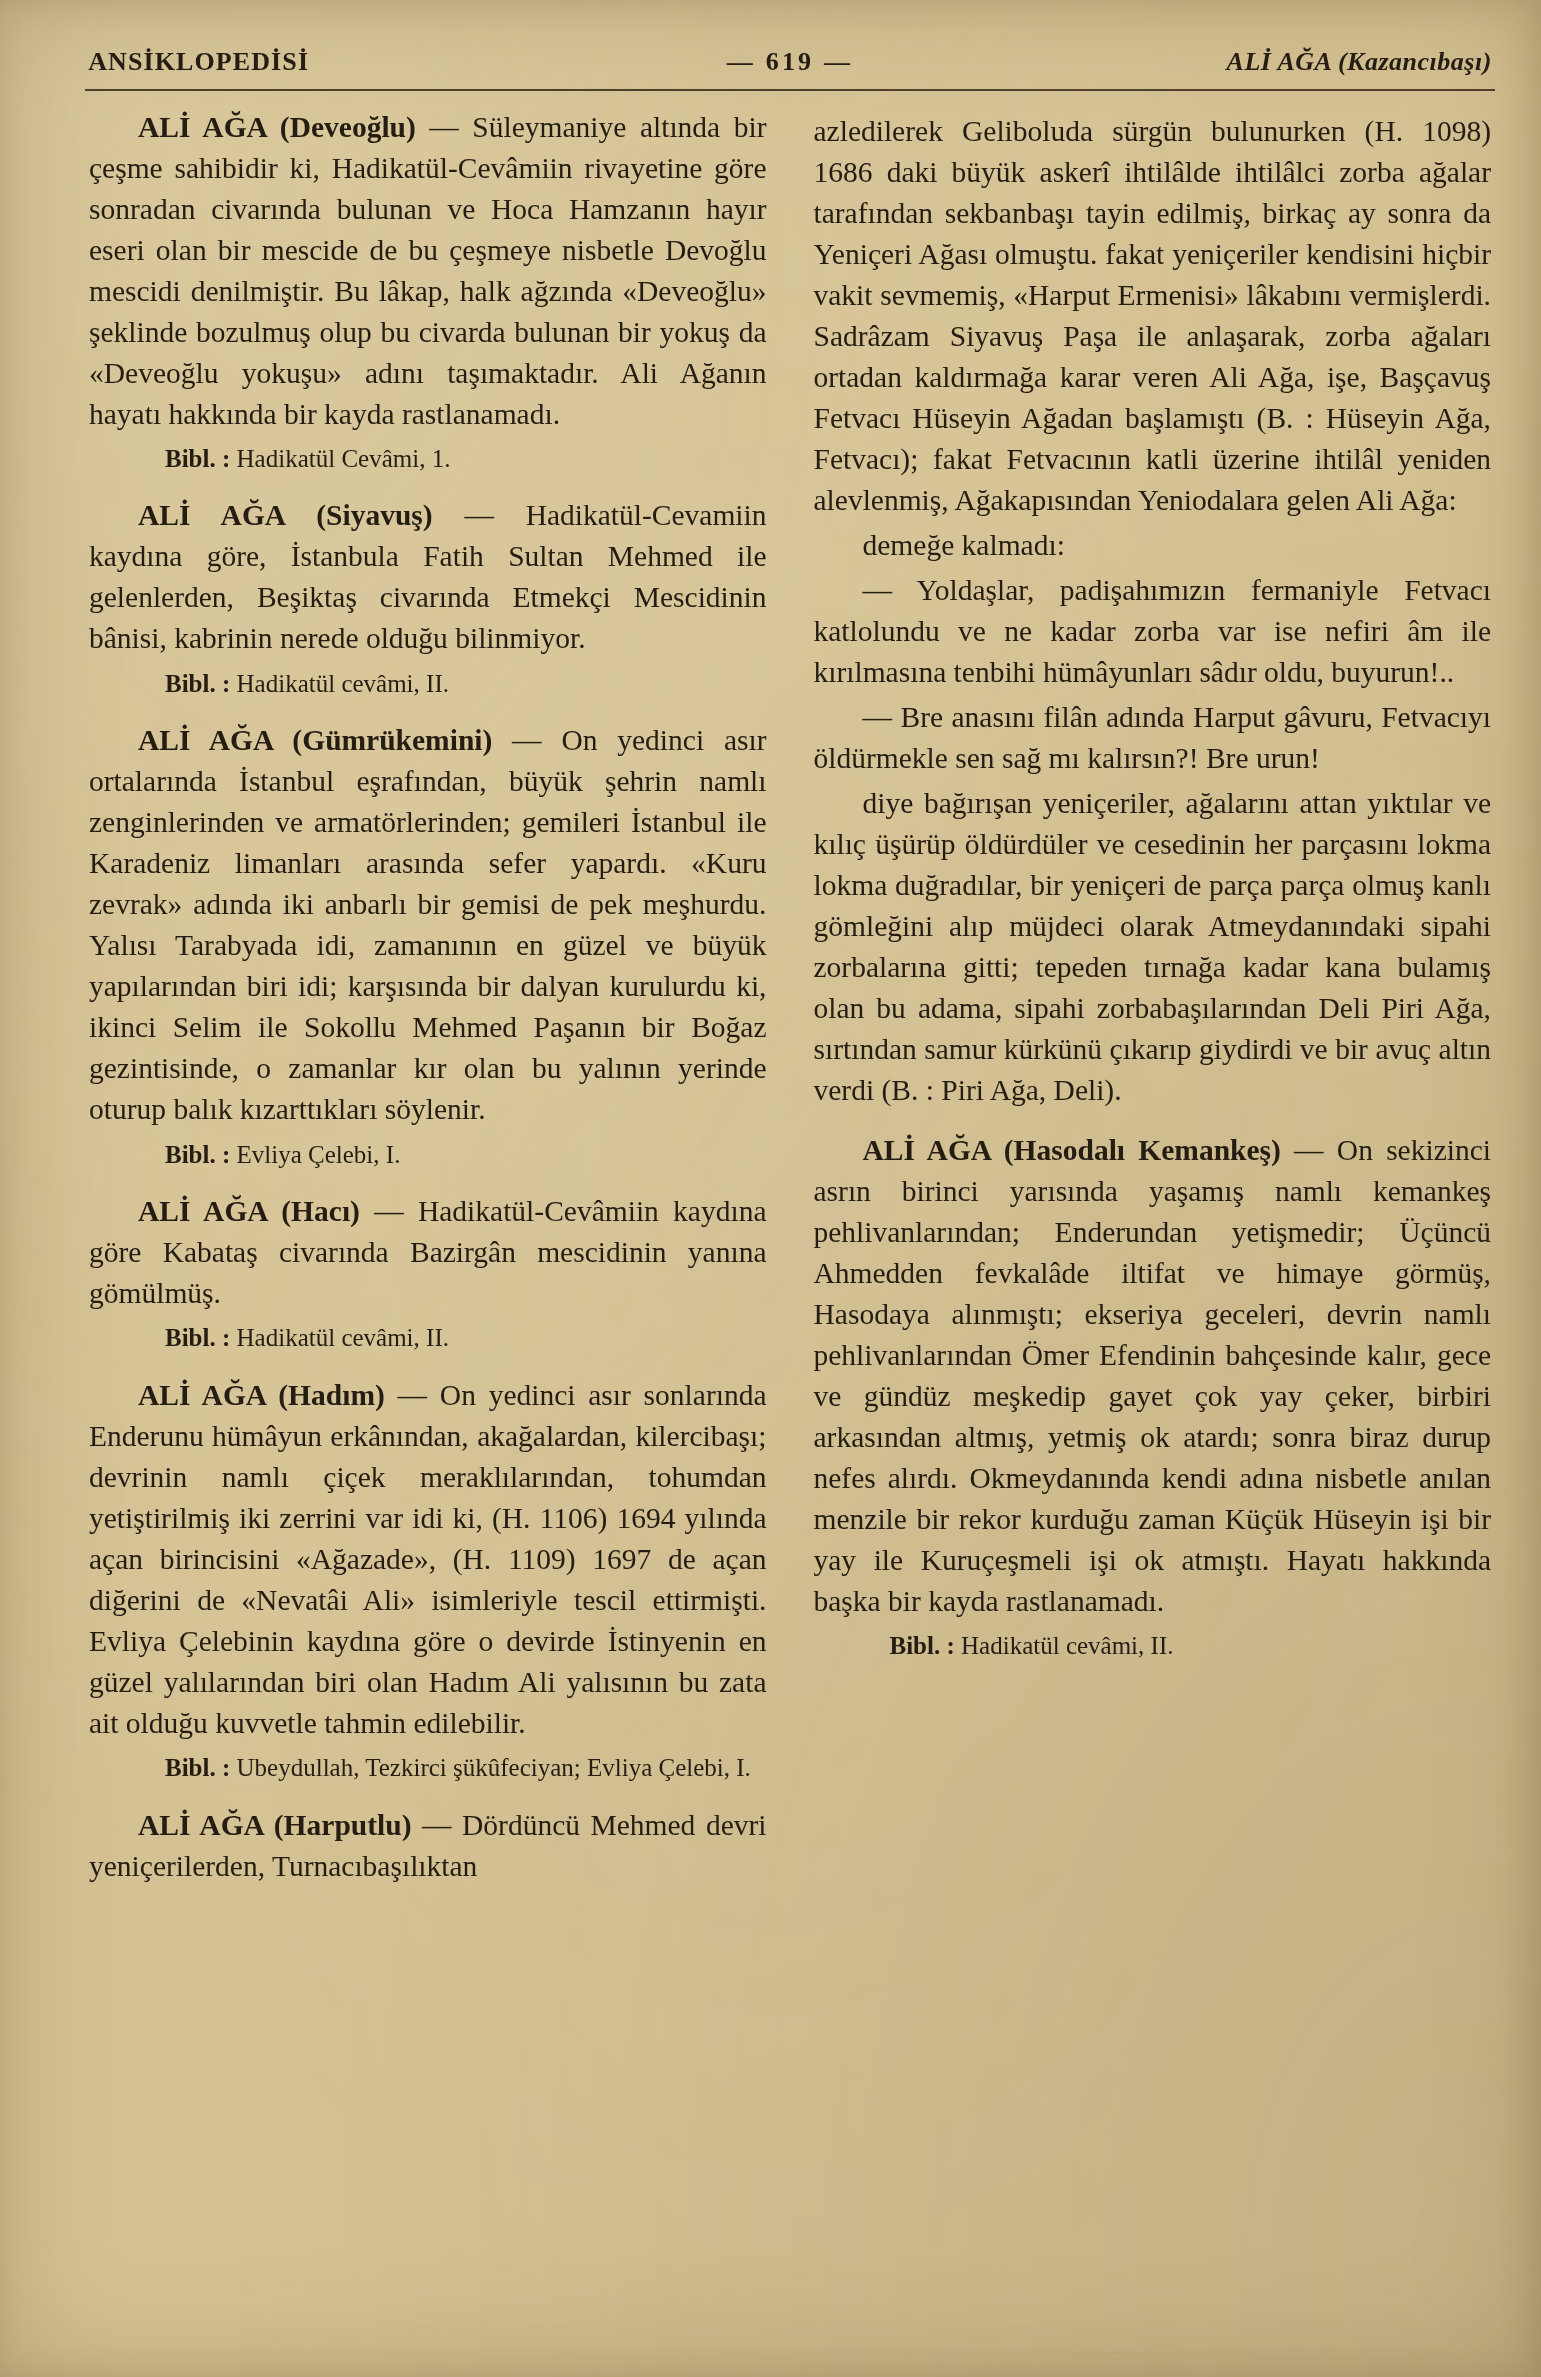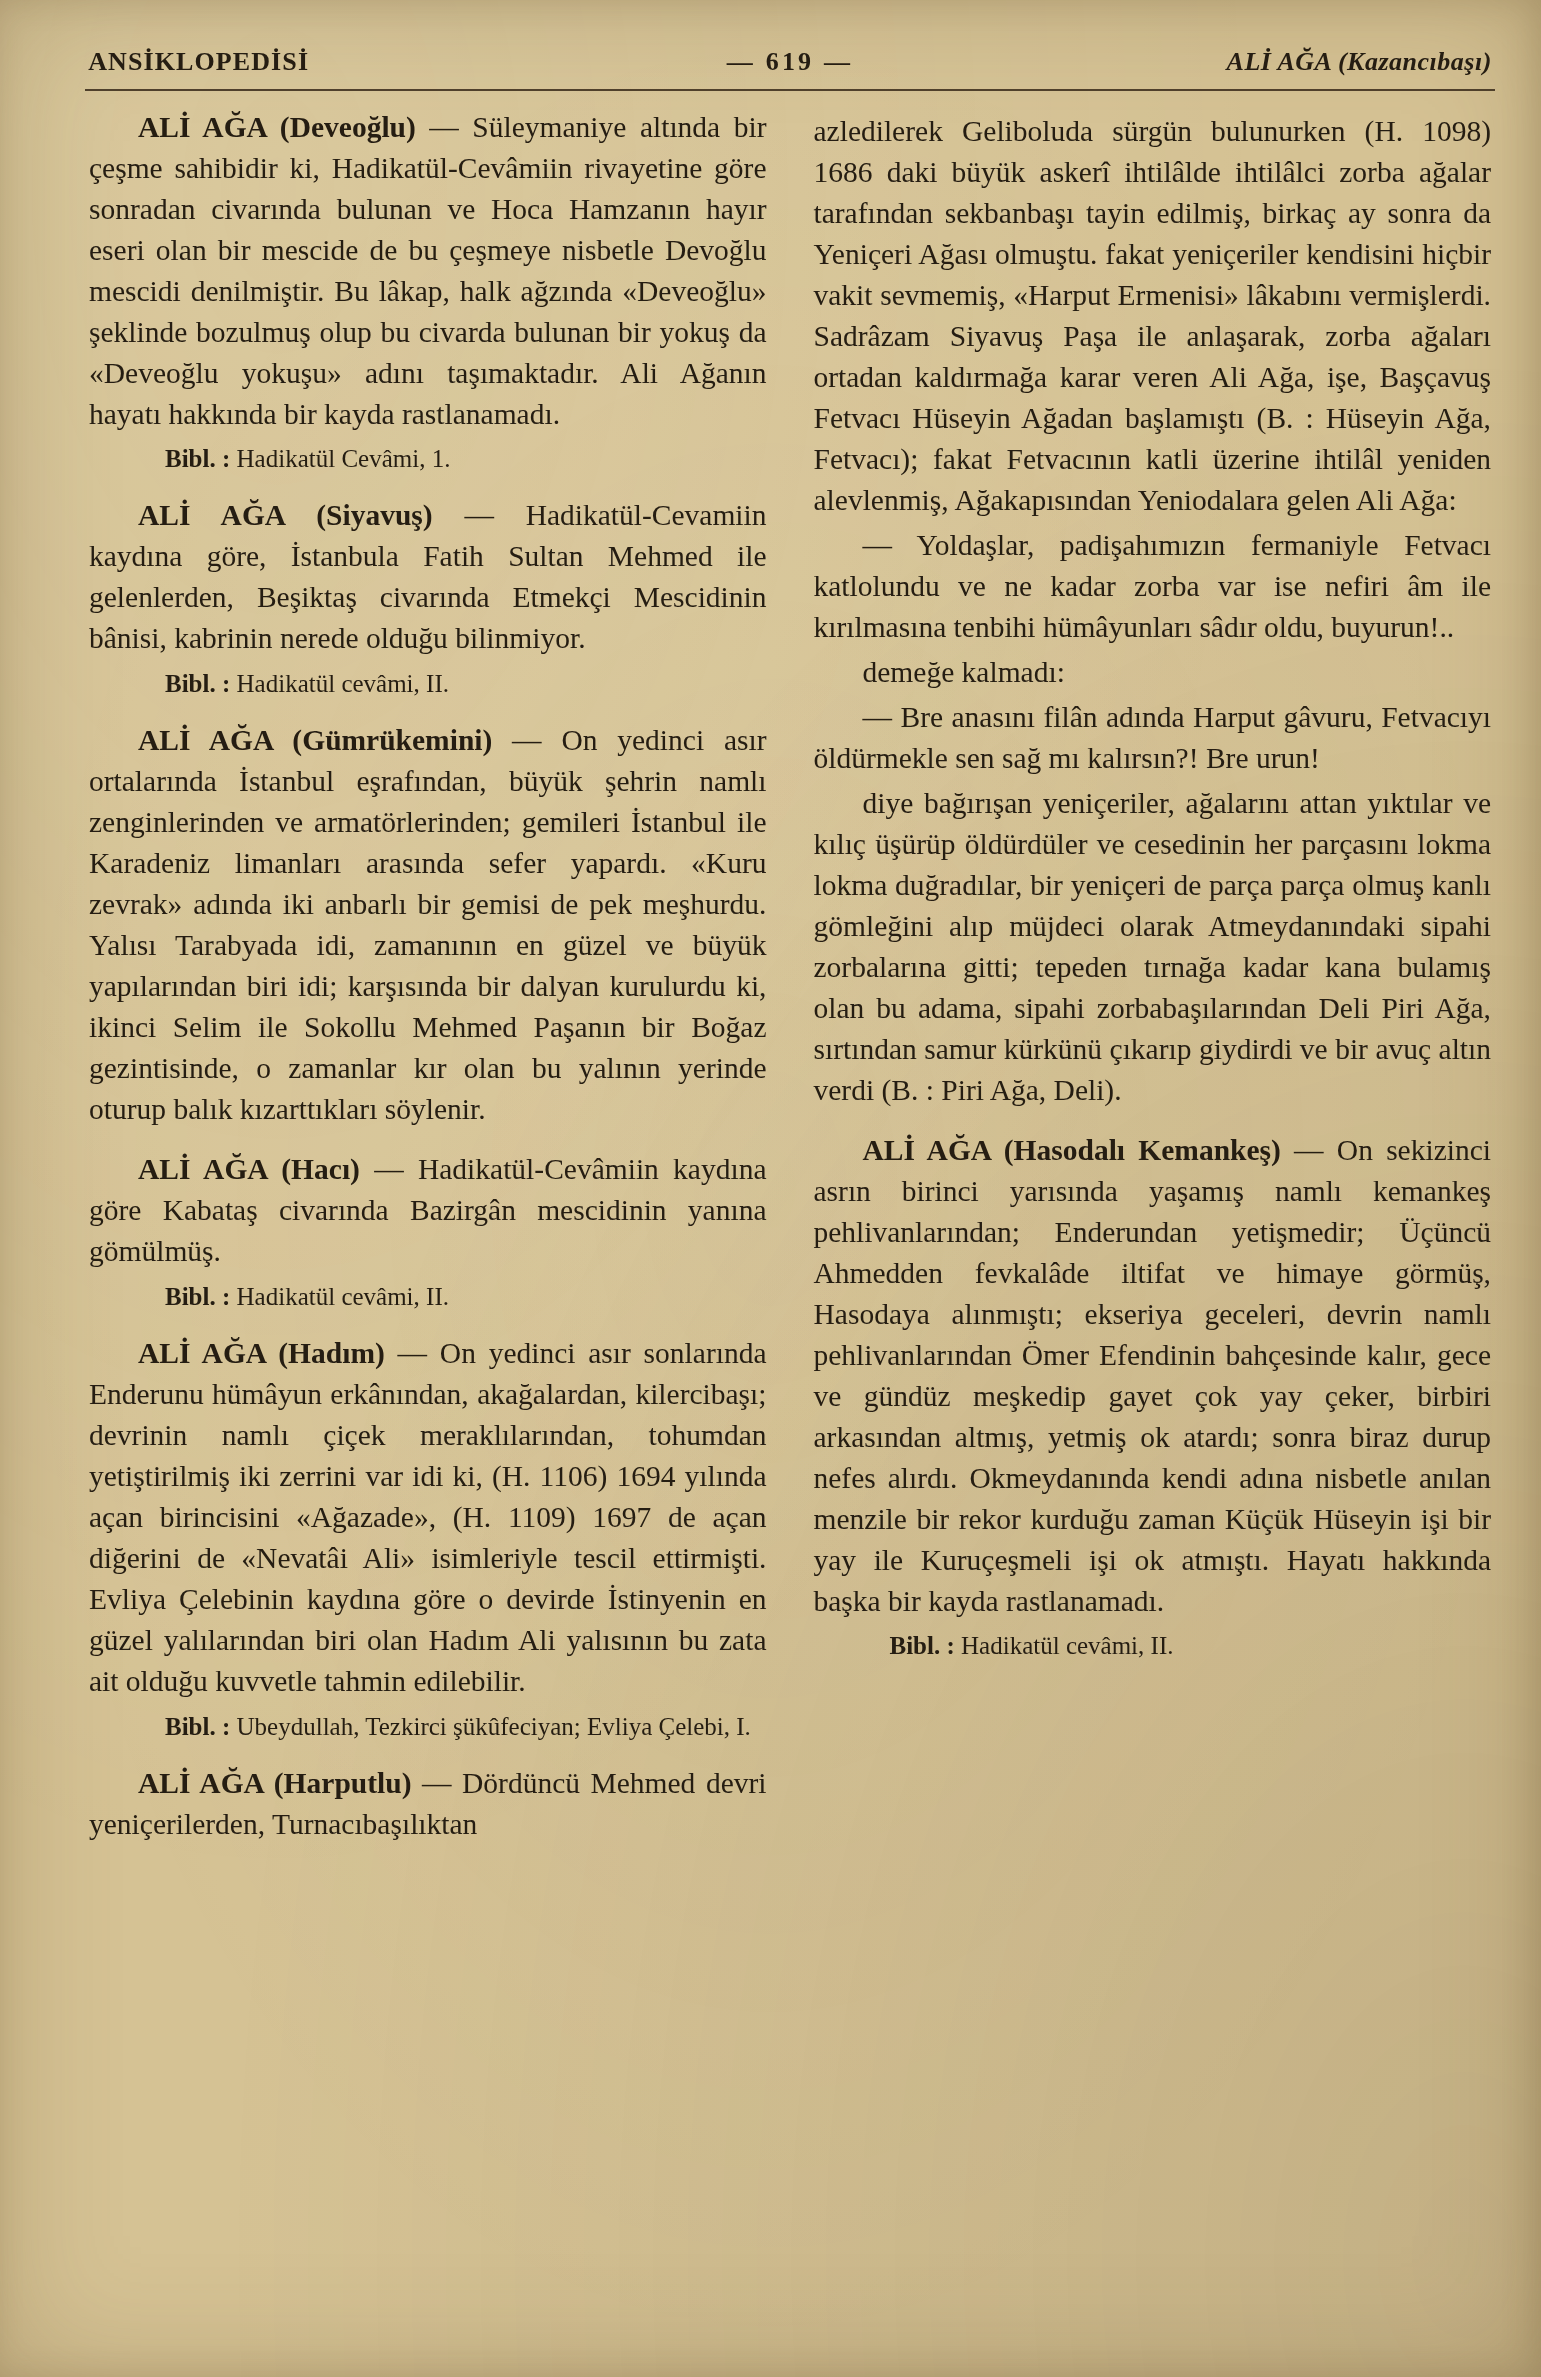--- a/index.html
+++ b/index.html
@@ -68,30 +68,31 @@
 
   <hr class="rule">
 
   <div class="columns">
     <div class="col">
         <p class="entry"><b>ALİ AĞA (Deveoğlu)</b> — Süleymaniye altında bir çeşme sahibidir ki, Hadikatül-Cevâmiin rivayetine göre sonradan civarında bulunan ve Hoca Hamzanın hayır eseri olan bir mescide de bu çeşmeye nisbetle Devoğlu mescidi denilmiştir. Bu lâkap, halk ağzında «Deveoğlu» şeklinde bozulmuş olup bu civarda bulunan bir yokuş da «Deveoğlu yokuşu» adını taşımaktadır. Ali Ağanın hayatı hakkında bir kayda rastlanamadı.</p>
         <p class="bibl"><b>Bibl. :</b> Hadikatül Cevâmi, 1.</p>
         <p class="entry"><b>ALİ AĞA (Siyavuş)</b> — Hadikatül-Cevamiin kaydına göre, İstanbula Fatih Sultan Mehmed ile gelenlerden, Beşiktaş civarında Etmekçi Mescidinin bânisi, kabrinin nerede olduğu bilinmiyor.</p>
         <p class="bibl"><b>Bibl. :</b> Hadikatül cevâmi, II.</p>
         <p class="entry"><b>ALİ AĞA (Gümrükemini)</b> — On yedinci asır ortalarında İstanbul eşrafından, büyük şehrin namlı zenginlerinden ve armatörlerinden; gemileri İstanbul ile Karadeniz limanları arasında sefer yapardı. «Kuru zevrak» adında iki anbarlı bir gemisi de pek meşhurdu. Yalısı Tarabyada idi, zamanının en güzel ve büyük yapılarından biri idi; karşısında bir dalyan kurulurdu ki, ikinci Selim ile Sokollu Mehmed Paşanın bir Boğaz gezintisinde, o zamanlar kır olan bu yalının yerinde oturup balık kızarttıkları söylenir.</p>
+        <p class="bibl"><b>Bibl. :</b> Evliya Çelebi, I.</p>
         <p class="entry"><b>ALİ AĞA (Hacı)</b> — Hadikatül-Cevâmiin kaydına göre Kabataş civarında Bazirgân mescidinin yanına gömülmüş.</p>
         <p class="bibl"><b>Bibl. :</b> Hadikatül cevâmi, II.</p>
         <p class="entry"><b>ALİ AĞA (Hadım)</b> — On yedinci asır sonlarında Enderunu hümâyun erkânından, akağalardan, kilercibaşı; devrinin namlı çiçek meraklılarından, tohumdan yetiştirilmiş iki zerrini var idi ki, (H. 1106) 1694 yılında açan birincisini «Ağazade», (H. 1109) 1697 de açan diğerini de «Nevatâi Ali» isimleriyle tescil ettirmişti. Evliya Çelebinin kaydına göre o devirde İstinyenin en güzel yalılarından biri olan Hadım Ali yalısının bu zata ait olduğu kuvvetle tahmin edilebilir.</p>
         <p class="bibl"><b>Bibl. :</b> Ubeydullah, Tezkirci şükûfeciyan; Evliya Çelebi, I.</p>
         <p class="entry"><b>ALİ AĞA (Harputlu)</b> — Dördüncü Mehmed devri yeniçerilerden, Turnacıbaşılıktan</p>
       </div>
     <div class="col">
         <p class="cont">azledilerek Geliboluda sürgün bulunurken (H. 1098) 1686 daki büyük askerî ihtilâlde ihtilâlci zorba ağalar tarafından sekbanbaşı tayin edilmiş, birkaç ay sonra da Yeniçeri Ağası olmuştu. fakat yeniçeriler kendisini hiçbir vakit sevmemiş, «Harput Ermenisi» lâkabını vermişlerdi. Sadrâzam Siyavuş Paşa ile anlaşarak, zorba ağaları ortadan kaldırmağa karar veren Ali Ağa, işe, Başçavuş Fetvacı Hüseyin Ağadan başlamıştı (B. : Hüseyin Ağa, Fetvacı); fakat Fetvacının katli üzerine ihtilâl yeniden alevlenmiş, Ağakapısından Yeniodalara gelen Ali Ağa:</p>
+        <p class="para">demeğe kalmadı:</p>
         <p class="para">— Yoldaşlar, padişahımızın fermaniyle Fetvacı katlolundu ve ne kadar zorba var ise nefiri âm ile kırılmasına tenbihi hümâyunları sâdır oldu, buyurun!..</p>
-        <p class="para">demeğe kalmadı:</p>
         <p class="para">— Bre anasını filân adında Harput gâvuru, Fetvacıyı öldürmekle sen sağ mı kalırsın?! Bre urun!</p>
         <p class="para">diye bağırışan yeniçeriler, ağalarını attan yıktılar ve kılıç üşürüp öldürdüler ve cesedinin her parçasını lokma lokma duğradılar, bir yeniçeri de parça parça olmuş kanlı gömleğini alıp müjdeci olarak Atmeydanındaki sipahi zorbalarına gitti; tepeden tırnağa kadar kana bulamış olan bu adama, sipahi zorbabaşılarından Deli Piri Ağa, sırtından samur kürkünü çıkarıp giydirdi ve bir avuç altın verdi (B. : Piri Ağa, Deli).</p>
         <p class="entry"><b>ALİ AĞA (Hasodalı Kemankeş)</b> — On sekizinci asrın birinci yarısında yaşamış namlı kemankeş pehlivanlarından; Enderundan yetişmedir; Üçüncü Ahmedden fevkalâde iltifat ve himaye görmüş, Hasodaya alınmıştı; ekseriya geceleri, devrin namlı pehlivanlarından Ömer Efendinin bahçesinde kalır, gece ve gündüz meşkedip gayet çok yay çeker, birbiri arkasından altmış, yetmiş ok atardı; sonra biraz durup nefes alırdı. Okmeydanında kendi adına nisbetle anılan menzile bir rekor kurduğu zaman Küçük Hüseyin işi bir yay ile Kuruçeşmeli işi ok atmıştı. Hayatı hakkında başka bir kayda rastlanamadı.</p>
         <p class="bibl"><b>Bibl. :</b> Hadikatül cevâmi, II.</p>
       </div>
   </div>
 
 </div>
 
 

